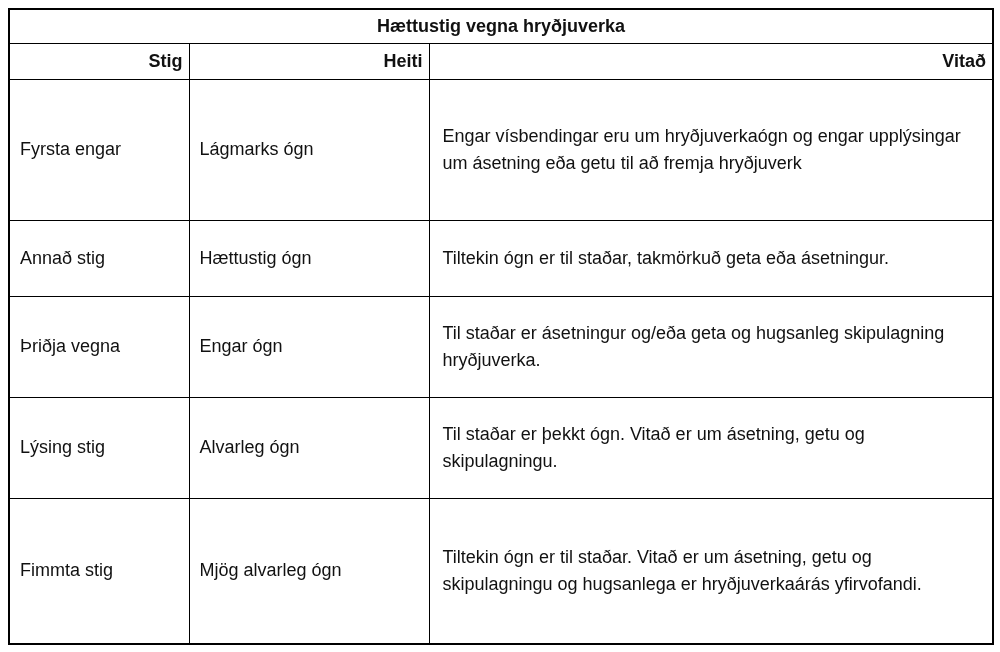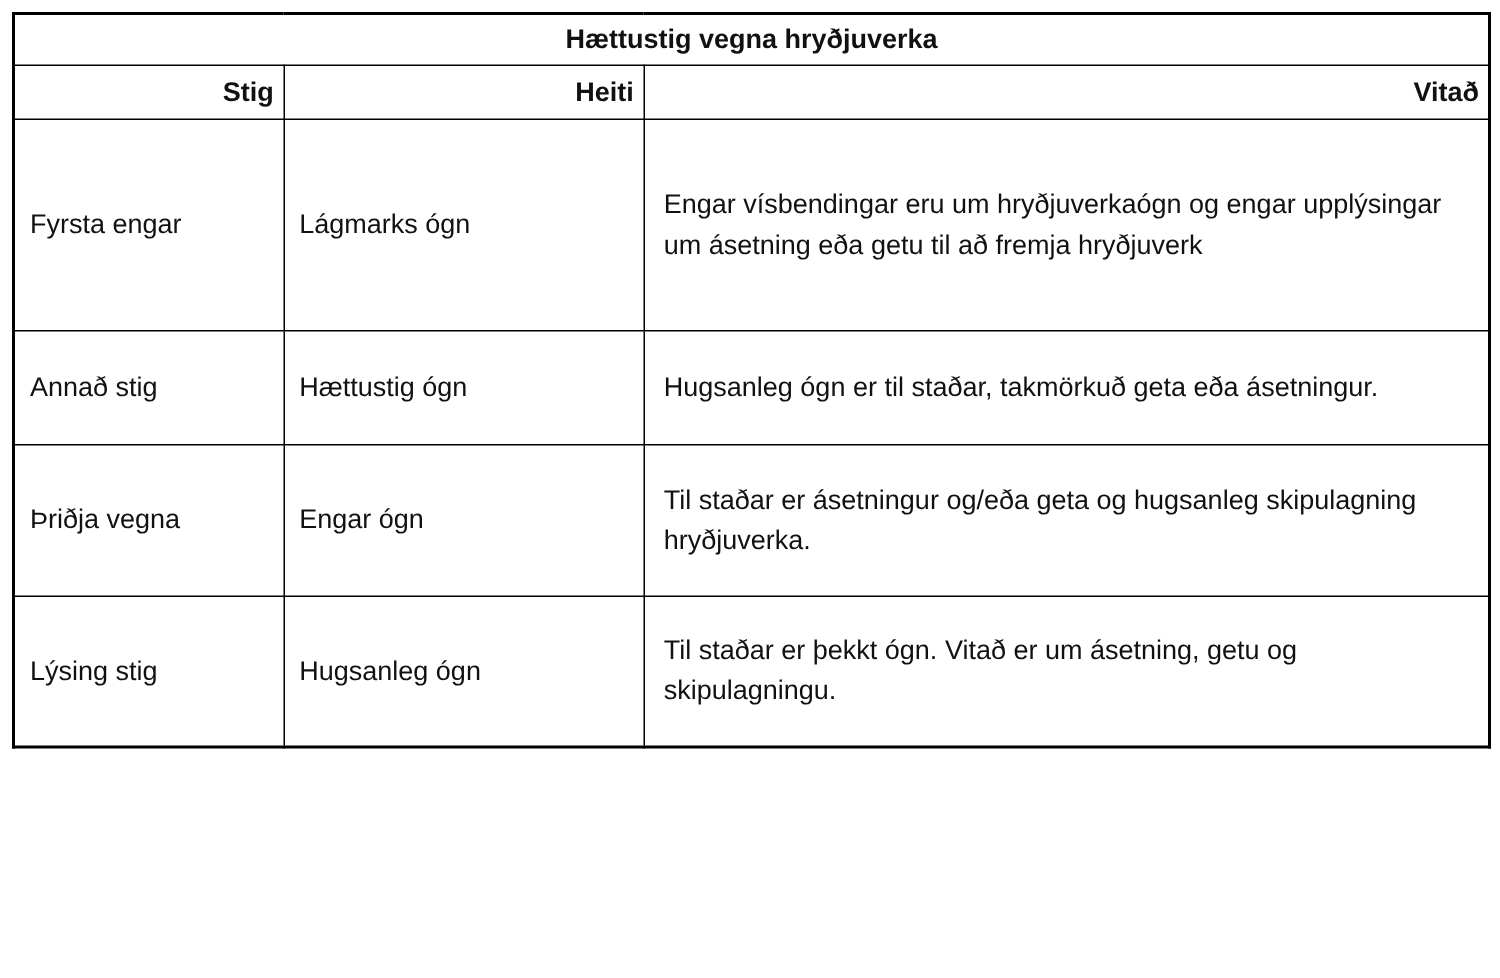--- a/index.html
+++ b/index.html
@@ -85,30 +85,35 @@
 
     <tr class="r0">
       <td class="cell-stig">Fyrsta engar</td>
       <td class="cell-heiti">Lágmarks ógn</td>
       <td class="cell-lysing">Engar vísbendingar eru um hryðjuverkaógn og engar upplýsingar um ásetning eða getu til að fremja hryðjuverk</td>
     </tr>
 
     <tr class="r1">
       <td class="cell-stig">Annað stig</td>
       <td class="cell-heiti">Hættustig ógn</td>
-      <td class="cell-lysing">Hugsanleg ógn er til staðar, takmörkuð geta eða ásetningur.</td>
+      <td class="cell-lysing">Tiltekin ógn er til staðar, takmörkuð geta eða ásetningur.</td>
     </tr>
 
     <tr class="r2">
       <td class="cell-stig">Þriðja vegna</td>
       <td class="cell-heiti">Engar ógn</td>
       <td class="cell-lysing">Til staðar er ásetningur og/eða geta og hugsanleg skipulagning hryðjuverka.</td>
     </tr>
 
     <tr class="r3">
       <td class="cell-stig">Lýsing stig</td>
-      <td class="cell-heiti">Hugsanleg ógn</td>
+      <td class="cell-heiti">Alvarleg ógn</td>
       <td class="cell-lysing">Til staðar er þekkt ógn. Vitað er um ásetning, getu og skipulagningu.</td>
     </tr>
 
+    <tr class="r4">
+      <td class="cell-stig">Fimmta stig</td>
+      <td class="cell-heiti">Mjög alvarleg ógn</td>
+      <td class="cell-lysing">Tiltekin ógn er til staðar. Vitað er um ásetning, getu og skipulagningu og hugsanlega er hryðjuverkaárás yfirvofandi.</td>
+    </tr>
   </tbody>
     </table>
 </div>
 
 </body></html>

